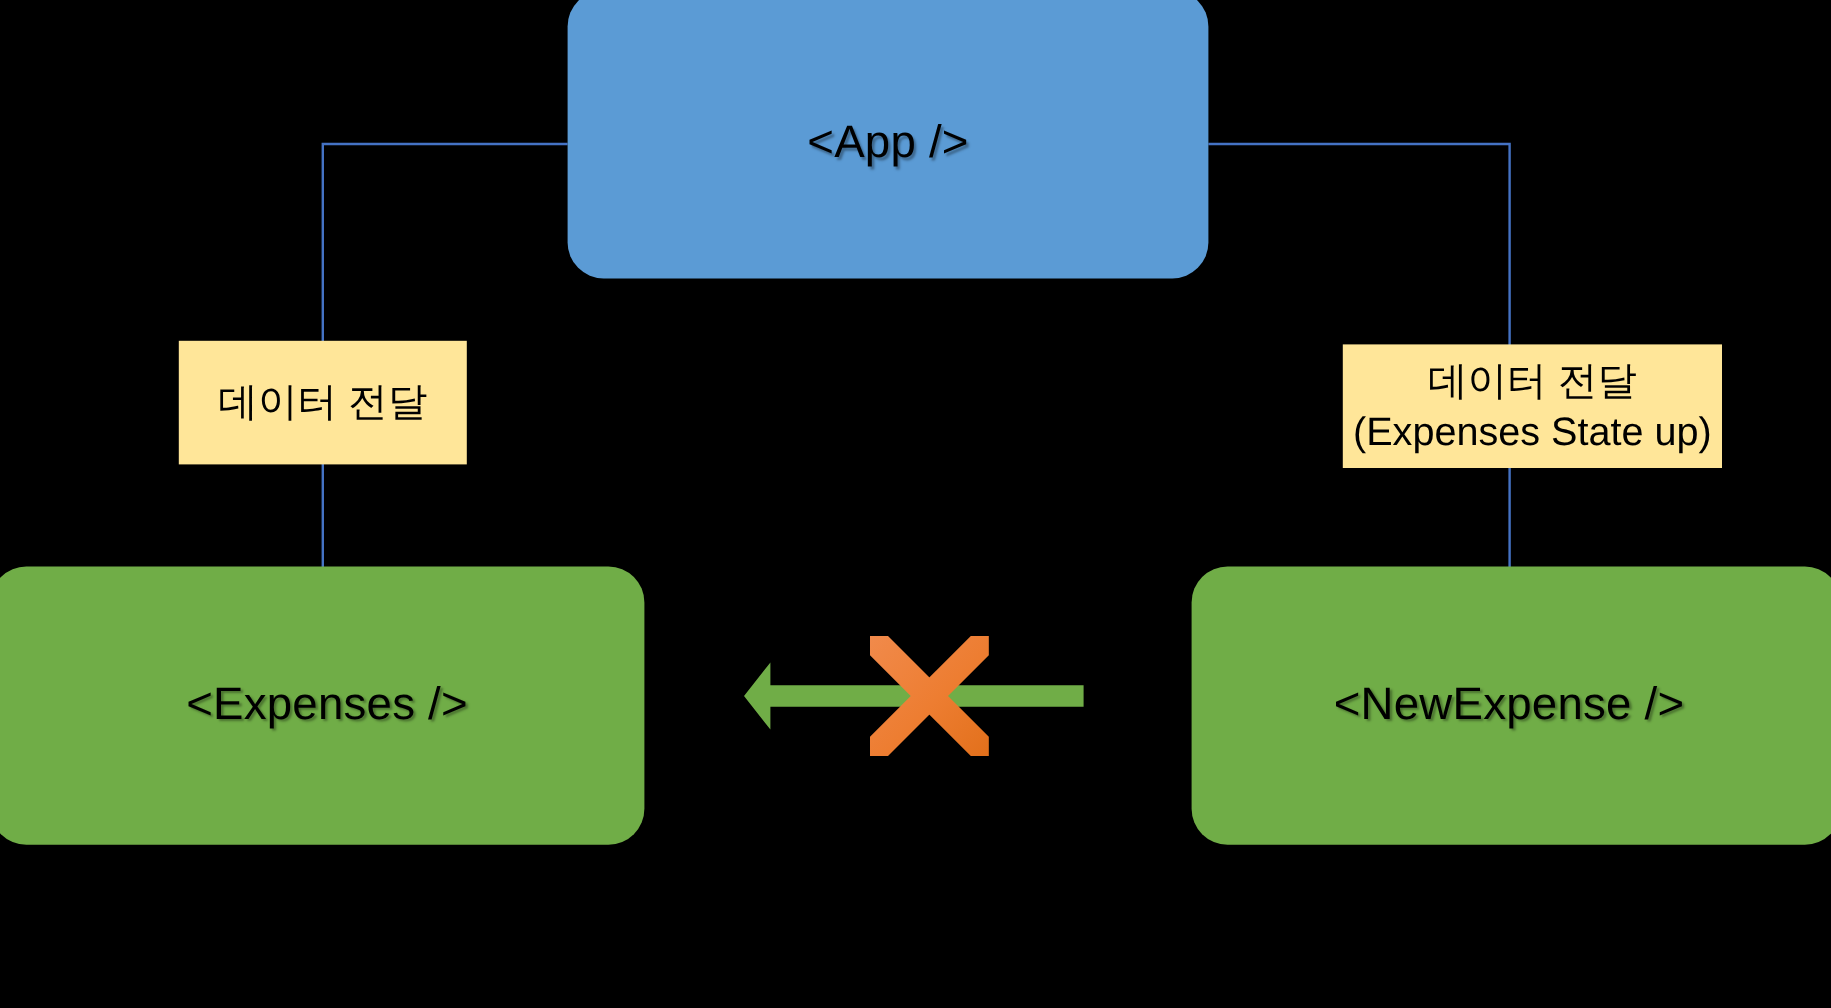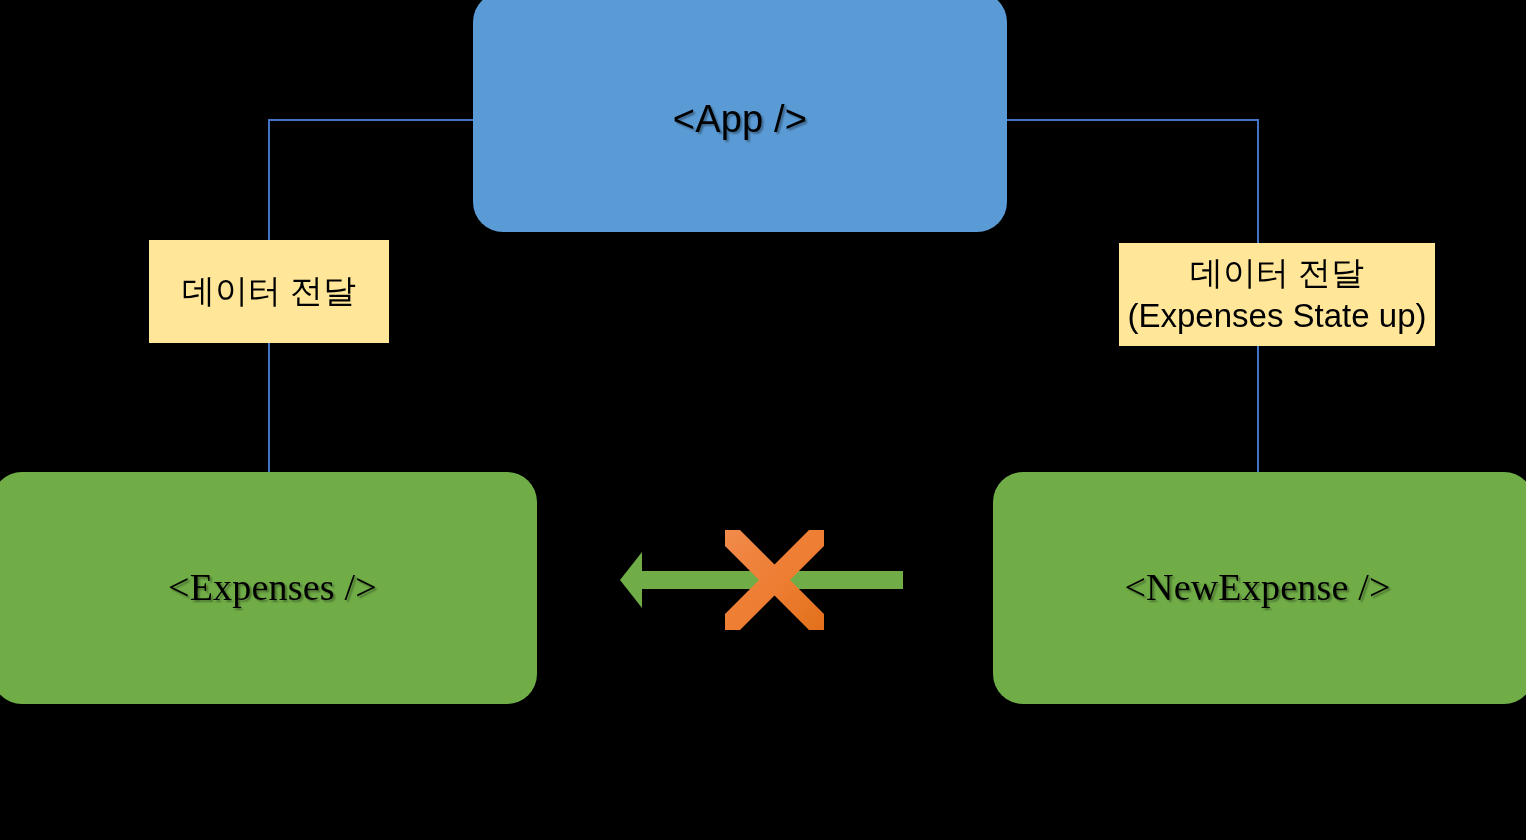--- a/index.html
+++ b/index.html
@@ -60,48 +60,47 @@
     left: -8px;
     top: 472px;
     width: 545px;
     height: 232px;
     background: #70AD47;
     border-radius: 30px;
   }
   #expenses-node .node-label {
     position: relative;
     left: 8px;
-    font-family: Liberation Serif, serif;
   }
 
   #newexpense-node {
     left: 993px;
     top: 472px;
     width: 541px;
     height: 232px;
     background: #70AD47;
     border-radius: 30px;
   }
   #newexpense-node .node-label {
     position: relative;
     left: -6px;
-    font-family: Liberation Serif, serif;
   }
 
   
   .annotation {
     position: absolute;
     box-sizing: border-box;
     background: #FFE699;
     display: flex;
     flex-direction: column;
     align-items: center;
     justify-content: center;
     z-index: 8;
     color: #000000;
+    margin-top: 44px;
   }
   .annotation .ann-line {
     font-size: 33px;
     line-height: 1.28;
     white-space: nowrap;
     color: #000000;
   }
 
   #annotation-left {
     left: 149px;

